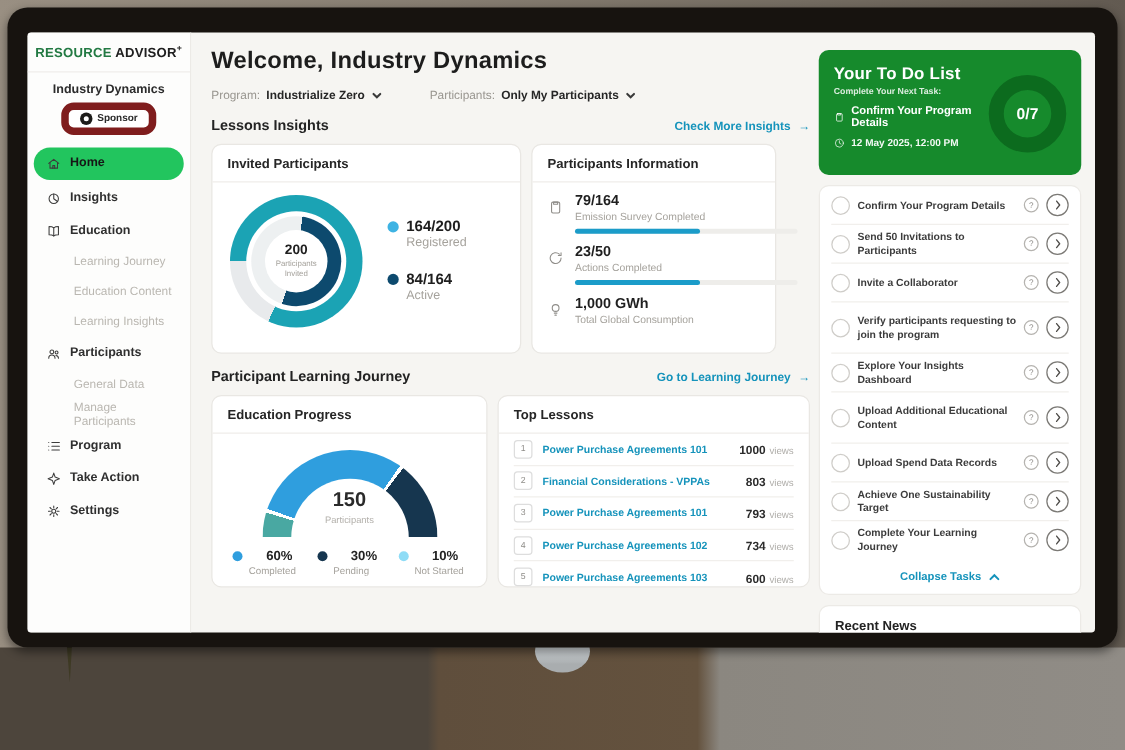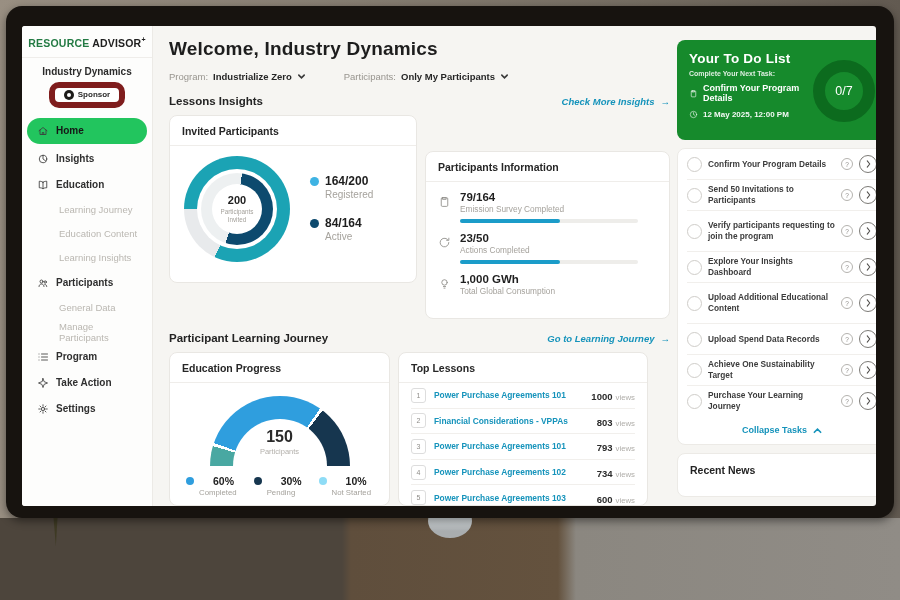--- a/index.html
+++ b/index.html
@@ -40,21 +40,21 @@
   
   .main{flex:1;padding:12px 7px 0 16px;box-sizing:border-box;}
   .title{font-size:19px;font-weight:bold;color:#1d1d1d;letter-spacing:.2px;}
   .filters{display:flex;gap:38px;margin-top:11px;align-items:center;}
   .filter{display:flex;align-items:center;gap:5px;}
   .flabel{font-size:9.5px;color:#98958f;}
   .fvalue{font-size:9.5px;font-weight:bold;color:#262626;}
   .chev svg{width:9px;height:9px;stroke:#3a3a3a;fill:none;stroke-width:1.8;stroke-linecap:round;display:block;}
   .secrow{display:flex;justify-content:space-between;align-items:center;margin-top:13px;}
   .sechead{font-size:11.5px;font-weight:bold;color:#232323;}
-  .seclink{font-size:9.5px;font-weight:bold;color:#1593bb;display:flex;gap:6px;align-items:center;cursor:pointer;font-style:italic;}
+  .seclink{font-size:9.5px;font-weight:bold;color:#1593bb;display:flex;gap:6px;align-items:center;cursor:pointer;}
   .cards{display:flex;gap:8px;margin-top:8px;}
   .card{background:#fff;border:1px solid #e9e7e3;border-radius:8px;box-sizing:border-box;}
   .card-title{font-size:10.5px;font-weight:bold;color:#262626;padding:9px 12px 8px;border-bottom:1px solid #efedea;}
   
   .c-invited{width:248px;height:168px;}
   .invited-body{display:flex;align-items:center;}
   .donut{position:relative;width:106px;height:106px;margin:10px 2px 0 14px;flex:none;}
   .ring{position:absolute;border-radius:50%;}
   .r1{inset:0;background:conic-gradient(from 205deg,#e8eaec 0 18%,#1ba3b4 18% 100%);}
   .r1h{inset:13px;background:#fff;}
@@ -62,21 +62,21 @@
   .r2h{inset:28px;background:#fff;display:flex;flex-direction:column;align-items:center;justify-content:center;text-align:center;}
   .dcv{font-size:11px;font-weight:bold;color:#202020;}
   .dcl{font-size:6.3px;color:#a5a29c;width:42px;line-height:1.3;margin-top:2px;}
   .dlegend{margin:8px 0 0 18px;display:flex;flex-direction:column;gap:16px;}
   .litem{display:flex;gap:6px;}
   .ldot{width:9px;height:9px;border-radius:50%;margin-top:3px;flex:none;}
   .ldot.registered{background:#3eb3e3;} .ldot.active{background:#0d4a6e;}
   .lval{font-size:12px;font-weight:bold;color:#1e1e1e;}
   .llab{font-size:10px;color:#a5a29c;margin-top:1px;}
   
-  .c-info{width:245px;height:168px;margin-top:36px;}
+  .c-info{width:196px;height:168px;}
   .stat{display:flex;gap:9px;padding:9px 12px 0;}
   .stat svg{width:13px;height:13px;stroke:#8f8d89;fill:none;stroke-width:1.6;stroke-linecap:round;stroke-linejoin:round;flex:none;margin-top:4px;}
   .sval{font-size:11.5px;font-weight:bold;color:#1f1f1f;}
   .slab{font-size:8.3px;color:#a5a29c;margin-top:1px;}
   .bar{height:4px;background:#eeedea;border-radius:2px;margin-top:5px;width:178px;}
   .fill{height:100%;border-radius:2px;background:#1b9cc9;width:56%;}
   
   .c-edu{width:221px;height:154px;}
   .gauge{width:140px;height:70px;overflow:hidden;margin:13px auto 0;position:relative;}
   .gfull{position:absolute;left:0;top:0;width:140px;height:140px;border-radius:50%;
@@ -104,21 +104,21 @@
   .rpanel{width:224px;min-width:224px;box-sizing:border-box;padding:14px 14px 0 0;}
   .gcard{background:#168a2c;border-radius:8px;padding:11px 12px 10px;display:flex;color:#fff;height:100px;box-sizing:border-box;}
   .gleft{flex:1;}
   .gtitle{font-size:13.5px;font-weight:bold;letter-spacing:.2px;}
   .gsub{font-size:7px;opacity:.85;margin-top:4px;font-weight:bold;}
   .gtask{font-size:9px;font-weight:bold;margin-top:6px;display:flex;gap:5px;align-items:center;}
   .gdate{font-size:8px;margin-top:7px;display:flex;gap:5px;align-items:center;font-weight:bold;opacity:.95;}
   .gcard svg{width:9px;height:9px;stroke:#fff;fill:none;stroke-width:1.6;stroke-linecap:round;flex:none;}
   .gring{width:62px;height:62px;border-radius:50%;border:12px solid #0c6b1e;box-sizing:border-box;
     display:flex;align-items:center;justify-content:center;margin:auto 0;}
-  .gprog{font-size:12.5px;font-weight:normal;}
+  .gprog{font-size:12.5px;font-weight:bold;}
   
   .tasks{background:#fff;border:1px solid #eceae6;border-radius:8px;margin-top:8px;padding:0 9px;}
   .trow{display:flex;align-items:center;gap:6px;min-height:30px;border-bottom:1px solid #f1efec;}
   .trow.tall{min-height:40px;}
   .tcheck{width:13px;height:13px;border:1.5px solid #cfcdc9;border-radius:50%;flex:none;cursor:pointer;}
   .tlabel{font-size:8.3px;font-weight:bold;color:#3c3c3c;flex:1;line-height:1.3;}
   .tq{width:10px;height:10px;border:1px solid #b5b3af;border-radius:50%;color:#8e8c88;font-size:6.5px;
     display:flex;align-items:center;justify-content:center;flex:none;cursor:pointer;}
   .tgo{width:16px;height:16px;border:1.5px solid #7c7a76;border-radius:50%;color:#4e4c49;
     display:flex;align-items:center;justify-content:center;flex:none;cursor:pointer;}
@@ -441,20 +441,30 @@
           <div class="trow">
             <span class="tcheck"></span>
             <span class="tlabel">Send 50 Invitations to Participants</span>
             <span class="tq">?</span>
             <span class="tgo">
                 <svg viewBox="0 0 8 12">
                   <path d="M2 1l4 5-4 5"></path>
                 </svg>
               </span>
           </div>
+          <div class="trow">
+            <span class="tcheck"></span>
+            <span class="tlabel">Invite a Collaborator</span>
+            <span class="tq">?</span>
+            <span class="tgo">
+                <svg viewBox="0 0 8 12">
+                  <path d="M2 1l4 5-4 5"></path>
+                </svg>
+              </span>
+          </div>
           <div class="trow tall">
             <span class="tcheck"></span>
             <span class="tlabel">Verify participants requesting to join the program</span>
             <span class="tq">?</span>
             <span class="tgo">
                 <svg viewBox="0 0 8 12">
                   <path d="M2 1l4 5-4 5"></path>
                 </svg>
               </span>
           </div>
@@ -493,21 +503,21 @@
             <span class="tlabel">Achieve One Sustainability Target</span>
             <span class="tq">?</span>
             <span class="tgo">
                 <svg viewBox="0 0 8 12">
                   <path d="M2 1l4 5-4 5"></path>
                 </svg>
               </span>
           </div>
           <div class="trow" style="border-bottom:none;">
             <span class="tcheck"></span>
-            <span class="tlabel">Purchase Your Learning Journey</span>
+            <span class="tlabel">Complete Your Learning Journey</span>
             <span class="tq">?</span>
             <span class="tgo">
                 <svg viewBox="0 0 8 12">
                   <path d="M2 1l4 5-4 5"></path>
                 </svg>
               </span>
           </div>
           <div class="collapse">
             <span>Collapse Tasks</span>
             <svg viewBox="0 0 10 7">

